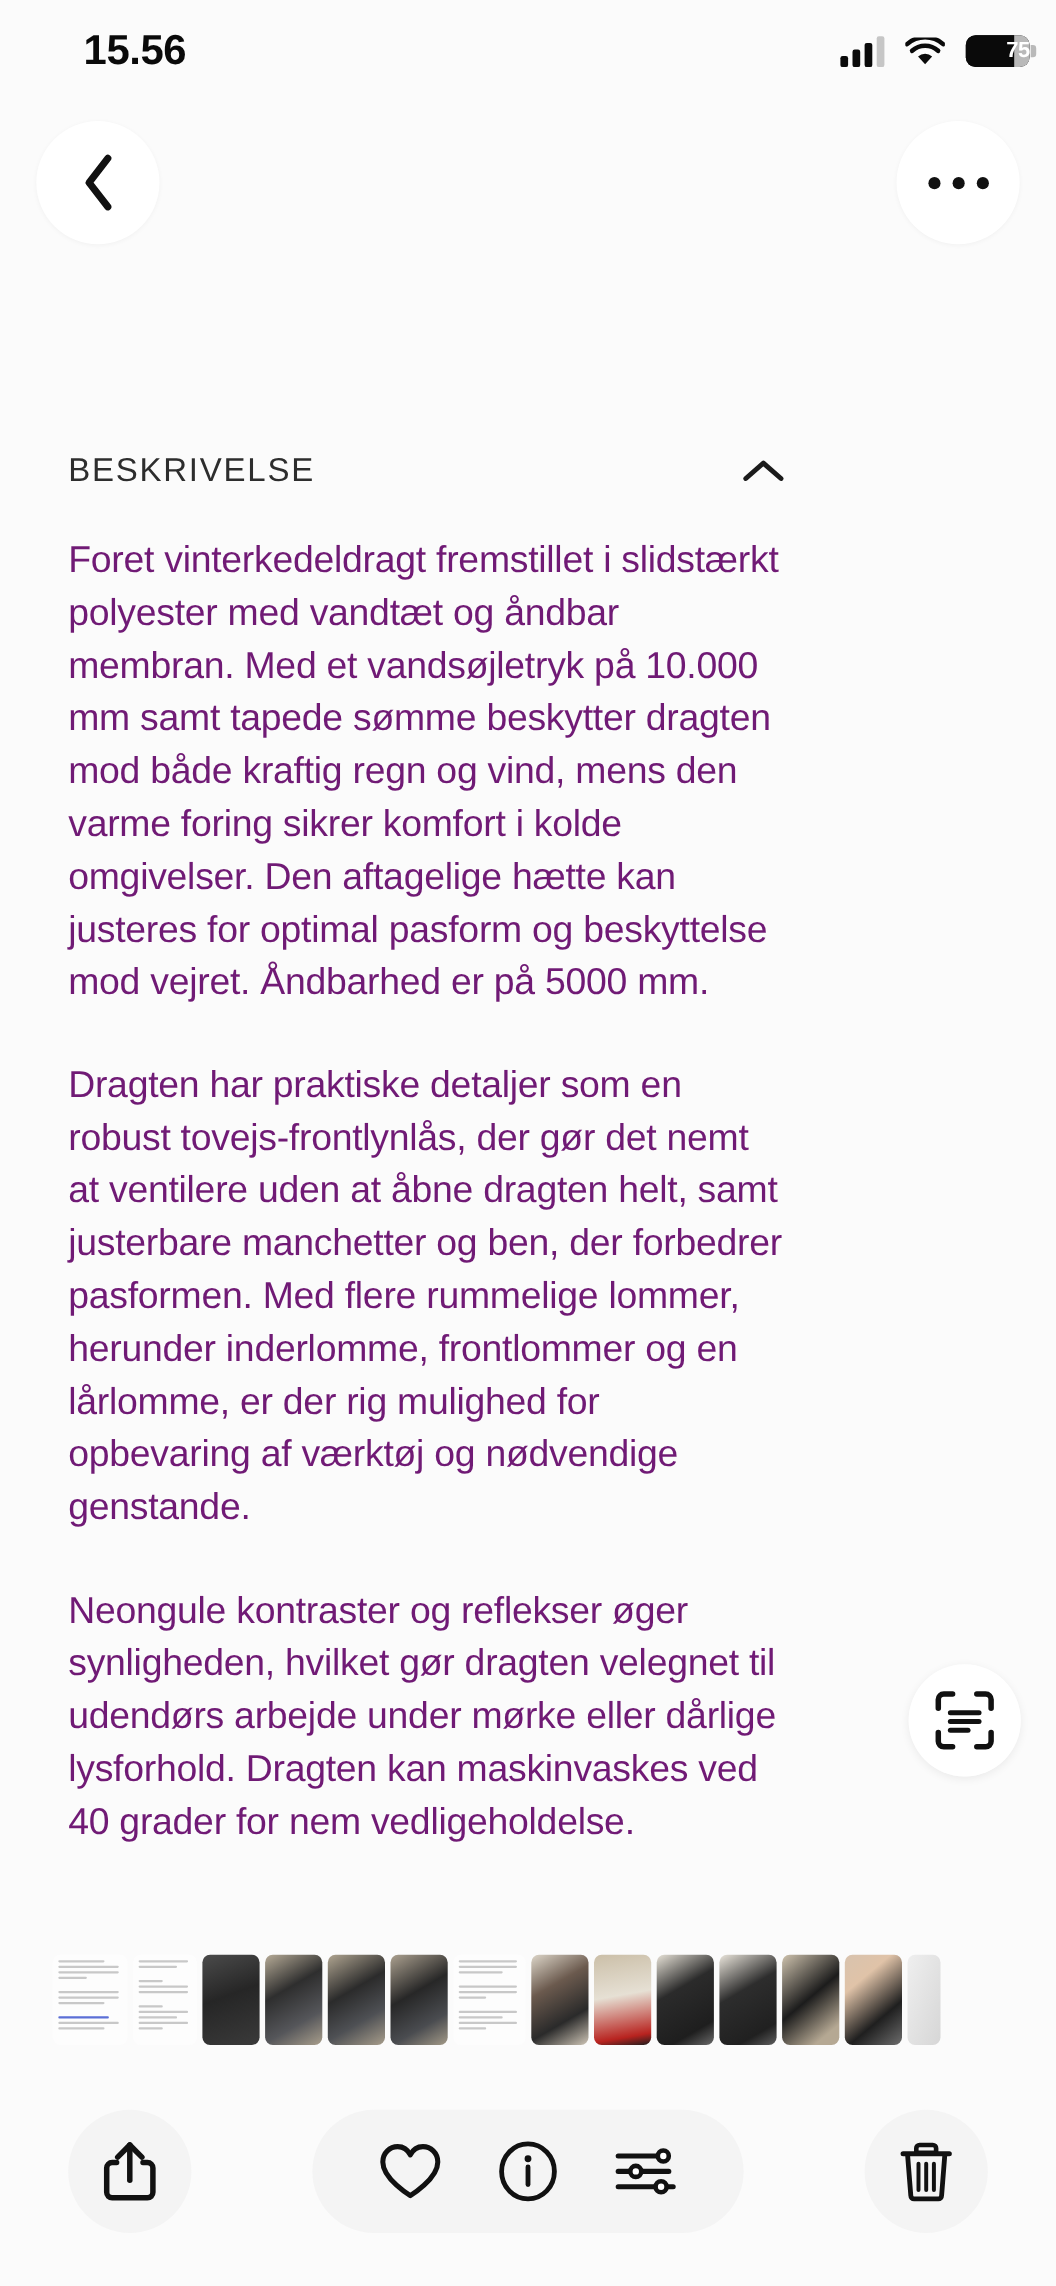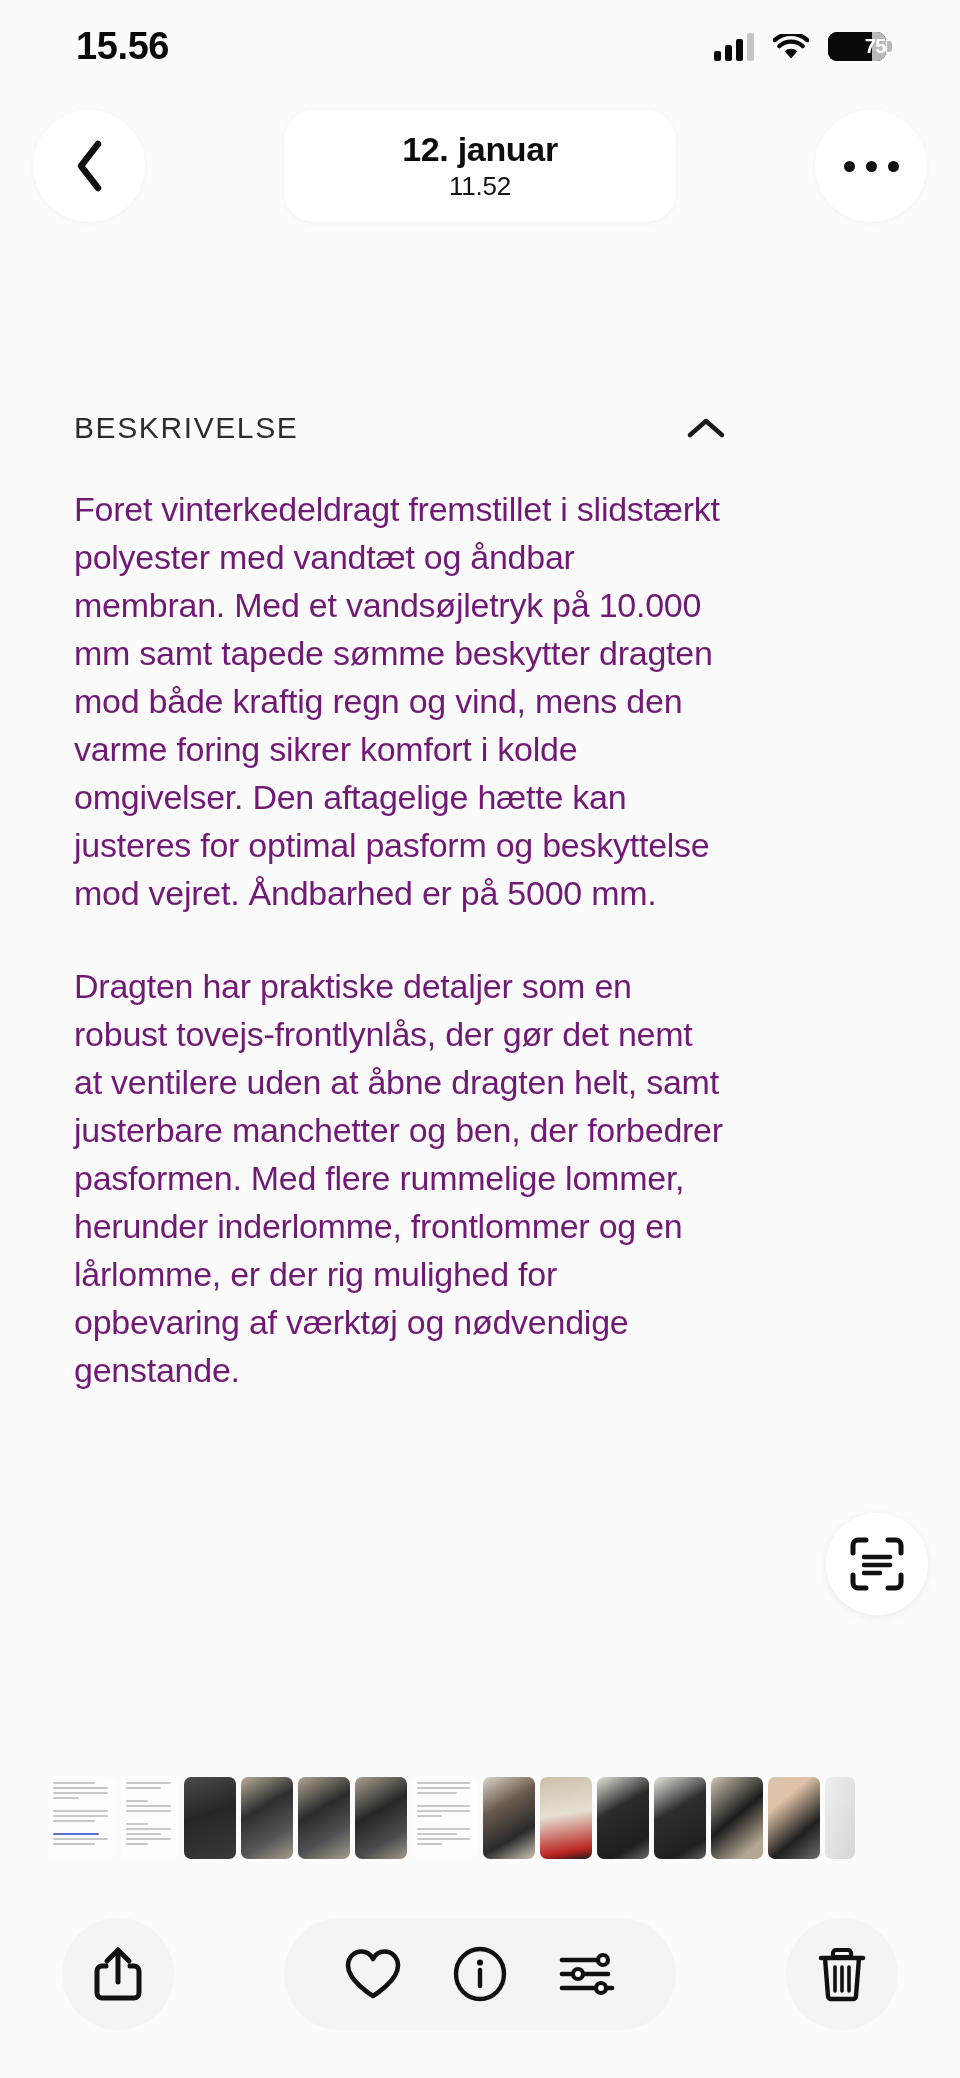--- a/index.html
+++ b/index.html
@@ -9,21 +9,21 @@
     background:#fbfbfb;
     color:#1b1b1b;
     overflow:hidden;
     position:relative;
   }
 
   
   .status-bar{
     position:absolute; top:0; left:0; width:960px; height:92px;
     display:flex; align-items:center; justify-content:space-between;
-    padding:0 74px 0 76px;
+    padding:0 24px 0 76px;
   }
   .status-time{ font-size:38px; font-weight:700; letter-spacing:-0.4px; color:#0a0a0a; }
   .status-right{ display:flex; align-items:flex-end; gap:19px; }
 
   .signal{ display:flex; align-items:flex-end; gap:4px; height:28px; }
   .signal i{ display:block; width:7px; background:#0a0a0a; border-radius:2px; }
   .signal i:nth-child(1){ height:10px; }
   .signal i:nth-child(2){ height:16px; }
   .signal i:nth-child(3){ height:22px; }
   .signal i:nth-child(4){ height:28px; background:#c6c6c6; }
@@ -70,21 +70,21 @@
     position:absolute; left:284px; top:0; width:392px; height:112px;
     background:#ffffff; border-radius:30px;
     display:flex; flex-direction:column; align-items:center; justify-content:center;
     box-shadow:0 1px 5px rgba(0,0,0,0.045);
   }
   .title-main{ font-size:34px; font-weight:700; color:#0d0d0d; letter-spacing:-0.3px; line-height:1.12; }
   .title-sub{ font-size:26px; font-weight:400; color:#121212; margin-top:3px; letter-spacing:-0.2px; }
 
   
   .content{
-    position:absolute; top:398px; left:12px; width:776px;
+    position:absolute; top:398px; left:0; width:776px;
     padding:0 62px;
   }
   .section-head{
     display:flex; align-items:center; justify-content:space-between;
     height:60px; margin-bottom:28px;
   }
   .section-title{
     font-size:30px; font-weight:400; letter-spacing:1.6px; color:#2d2d2d;
   }
   .chevron-up{ width:40px; height:24px; }
@@ -172,24 +172,20 @@
 
 <div class="nav">
   <div class="circle-btn btn-back">
     <span>
       <svg width="34" height="54" viewBox="0 0 34 54">
         <path d="M26 5 L9 27 L26 49" stroke="#111" stroke-width="6.5" fill="none" stroke-linecap="round" stroke-linejoin="round"></path>
       </svg>
     </span>
   </div>
 
-  <div class="title-pill">
-    <div class="title-main">12. januar</div>
-    <div class="title-sub">11.52</div>
-  </div>
 
   <div class="circle-btn btn-more">
     <span class="dots">
       <span></span>
         <span></span>
         <span></span>
     </span>
   </div>
 </div>
 
@@ -199,20 +195,21 @@
     <span class="chevron-up">
       <svg width="40" height="24" viewBox="0 0 40 24">
         <path d="M4 19 L20 5 L36 19" stroke="#1b1b1b" stroke-width="4.5" fill="none" stroke-linecap="round" stroke-linejoin="round"></path>
       </svg>
     </span>
   </div>
 
   <div class="desc">
     <p>Foret vinterkedeldragt fremstillet i slidstærkt polyester med vandtæt og åndbar membran. Med et vandsøjletryk på 10.000 mm samt tapede sømme beskytter dragten mod både kraftig regn og vind, mens den varme foring sikrer komfort i kolde omgivelser. Den aftagelige hætte kan justeres for optimal pasform og beskyttelse mod vejret. Åndbarhed er på 5000 mm.</p>
     <p>Dragten har praktiske detaljer som en robust tovejs-frontlynlås, der gør det nemt at ventilere uden at åbne dragten helt, samt justerbare manchetter og ben, der forbedrer pasformen. Med flere rummelige lommer, herunder inderlomme, frontlommer og en lårlomme, er der rig mulighed for opbevaring af værktøj og nødvendige genstande.</p>
+    <p>Neongule kontraster og reflekser øger synligheden, hvilket gør dragten velegnet til udendørs arbejde under mørke eller dårlige lysforhold. Dragten kan maskinvaskes ved 40 grader for nem vedligeholdelse.</p>
   </div>
 </div>
 
 <div class="livetext-btn">
   <span>
     <svg width="56" height="56" viewBox="0 0 56 56">
       <path d="M4 17 V9 a5 5 0 0 1 5-5 h8" stroke="#111" stroke-width="5" fill="none" stroke-linecap="round"></path>
       <path d="M39 4 h8 a5 5 0 0 1 5 5 v8" stroke="#111" stroke-width="5" fill="none" stroke-linecap="round"></path>
       <path d="M52 39 v8 a5 5 0 0 1 -5 5 h-8" stroke="#111" stroke-width="5" fill="none" stroke-linecap="round"></path>
       <path d="M17 52 H9 a5 5 0 0 1 -5 -5 v-8" stroke="#111" stroke-width="5" fill="none" stroke-linecap="round"></path>

